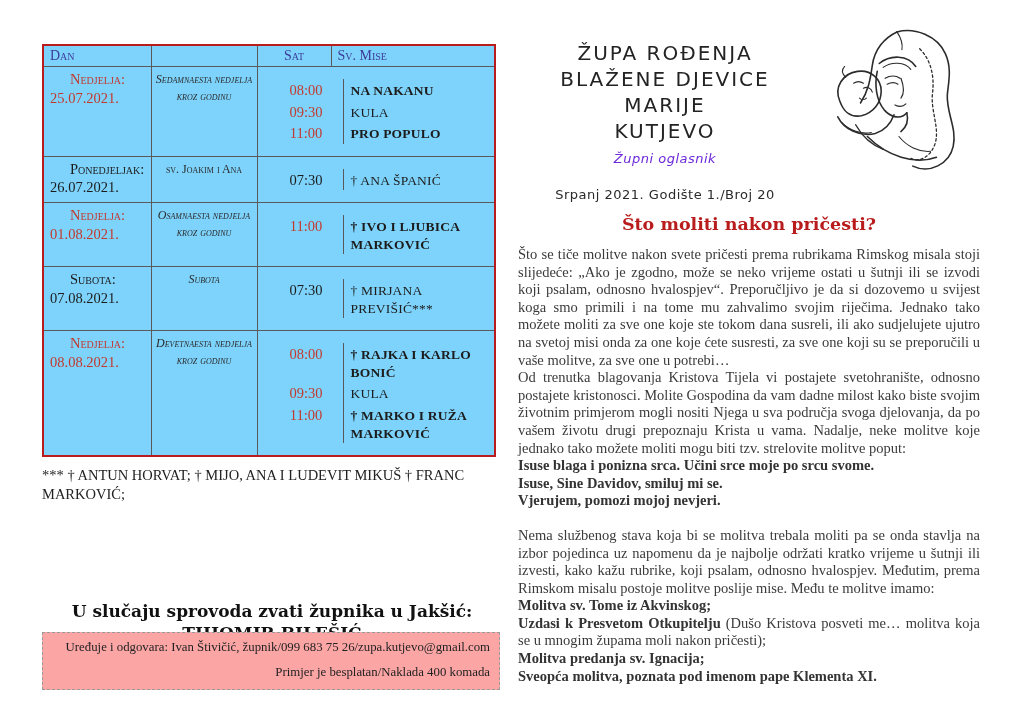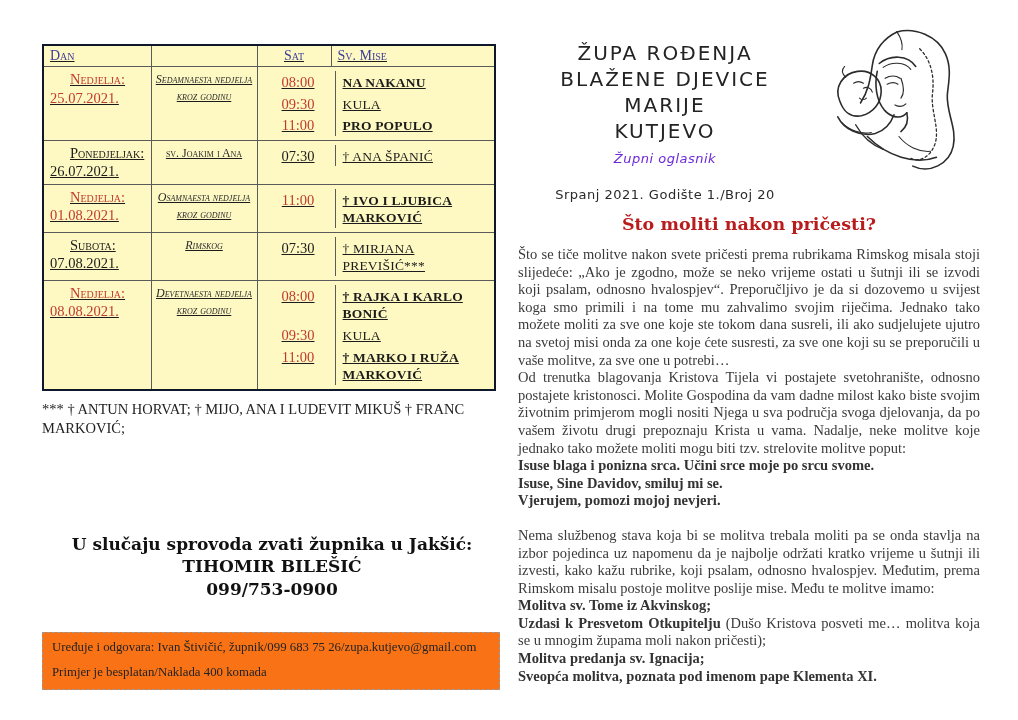--- a/index.html
+++ b/index.html
@@ -3,56 +3,56 @@
 <meta charset="utf-8">
 <style>
   * { margin:0; padding:0; box-sizing:border-box; }
   html,body { width:1018px; height:720px; background:#ffffff; overflow:hidden; }
   body { font-family:"Liberation Serif", serif; color:#1c1c1c; position:relative; }
 
   
   .page-left { position:absolute; left:42px; top:44px; width:460px; height:660px; }
 
   table.schedule { border-collapse:collapse; width:452px; table-layout:fixed;
-                   border:2px solid #0f172a; background:#fef9c3;text-decoration:underline; }
+                   border:2px solid #b91c1c; background:#7dd3fc; }
   table.schedule th, table.schedule td { border:1px solid #5a5a5a; vertical-align:top; }
   col.c-day   { width:108px; }
   col.c-feast { width:106px; }
   col.c-sat   { width:74px;  }
   col.c-mise  { width:164px; }
 
   th.hdr { font-weight:normal; font-variant:small-caps; color:var(--blue,#3d3d99);
            font-size:14px; padding:2px 6px; text-align:left; height:21px; }
   th.hdr.center { text-align:center; }
 
   td.col-day { padding:3px 4px 3px 6px; font-size:14.5px; line-height:1.28; }
   td.col-day .dayname { font-variant:small-caps;margin-left:20px; }
   tr.sunday td.col-day { color:var(--red,#c23a2e); }
 
   td.col-feast { padding:4px 3px; text-align:center; font-size:12px;
                  font-variant:small-caps; line-height:1.4; color:#2a2a2a; }
   td.col-feast .feast.italic { font-style:italic; }
 
-  td.col-pair { padding:4px; }
+  td.col-pair { padding:12px; }
   .entry { display:flex; align-items:stretch; }
   .entry .time { flex:0 0 74px; text-align:center; font-size:14.5px;
                  border-right:1px solid #5a5a5a; padding:3px 0 1px; }
   tr.sunday .entry .time { color:var(--red,#c23a2e); }
   .entry .mass { flex:1; font-size:13.5px; padding:3px 3px 1px 7px; line-height:1.3;
                  letter-spacing:0.2px; }
   .entry .mass.bold { font-weight:bold; }
 
   .footnote { margin-top:9px; font-size:14.5px; line-height:1.3; width:452px; color:#222; }
 
   .funeral-note { margin-top:96px; text-align:center; font-family:"DejaVu Serif", serif;
                   font-weight:bold; font-size:17px; line-height:1.3; color:#111; }
 
   .imprint-box { position:absolute; left:0; top:588px; width:458px;
                  border:1px dashed #9a9a9a; padding:7px 9px 9px; font-size:12.8px;
-                 color:#222; background:#f97316; }
+                 color:#222; background:#fca5a5;text-align:right; }
   .imprint-box p + p { margin-top:10px; }
 
   
   .page-right { position:absolute; left:518px; top:26px; width:462px; height:680px; }
 
   .masthead { display:flex; }
   .mast-titles { flex:1; text-align:center; padding-top:14px; }
   .title-line { font-family:"DejaVu Sans", sans-serif; font-size:20px; letter-spacing:2px;
                 color:#232323; line-height:26px; }
   .mast-sub { font-family:"DejaVu Sans", sans-serif; font-style:italic; font-size:13px;
@@ -144,21 +144,21 @@
               <div class="mass bold">† IVO I LJUBICA MARKOVIĆ</div>
             </div>
           </td>
         </tr>
         <tr>
           <td class="col-day">
             <div class="dayname">Subota:</div>
             <div class="date">07.08.2021.</div>
           </td>
           <td class="col-feast">
-            <div class="feast italic">Rimskog</div>
+            <div class="feast italic">Subota</div>
           </td>
           <td class="col-pair" colspan="2">
             <div class="entry">
               <div class="time">07:30</div>
               <div class="mass">†  MIRJANA PREVIŠIĆ***</div>
             </div>
           </td>
         </tr>
         <tr class="sunday">
           <td class="col-day">

